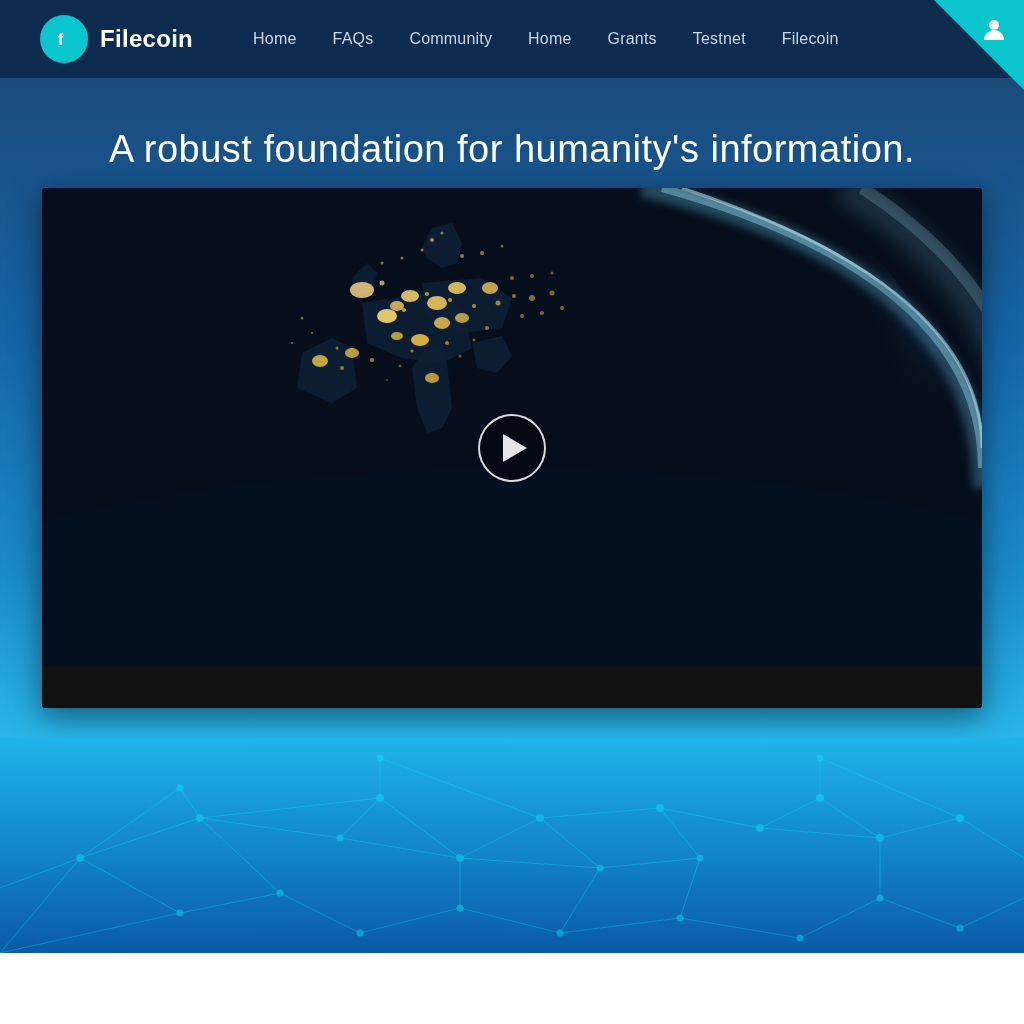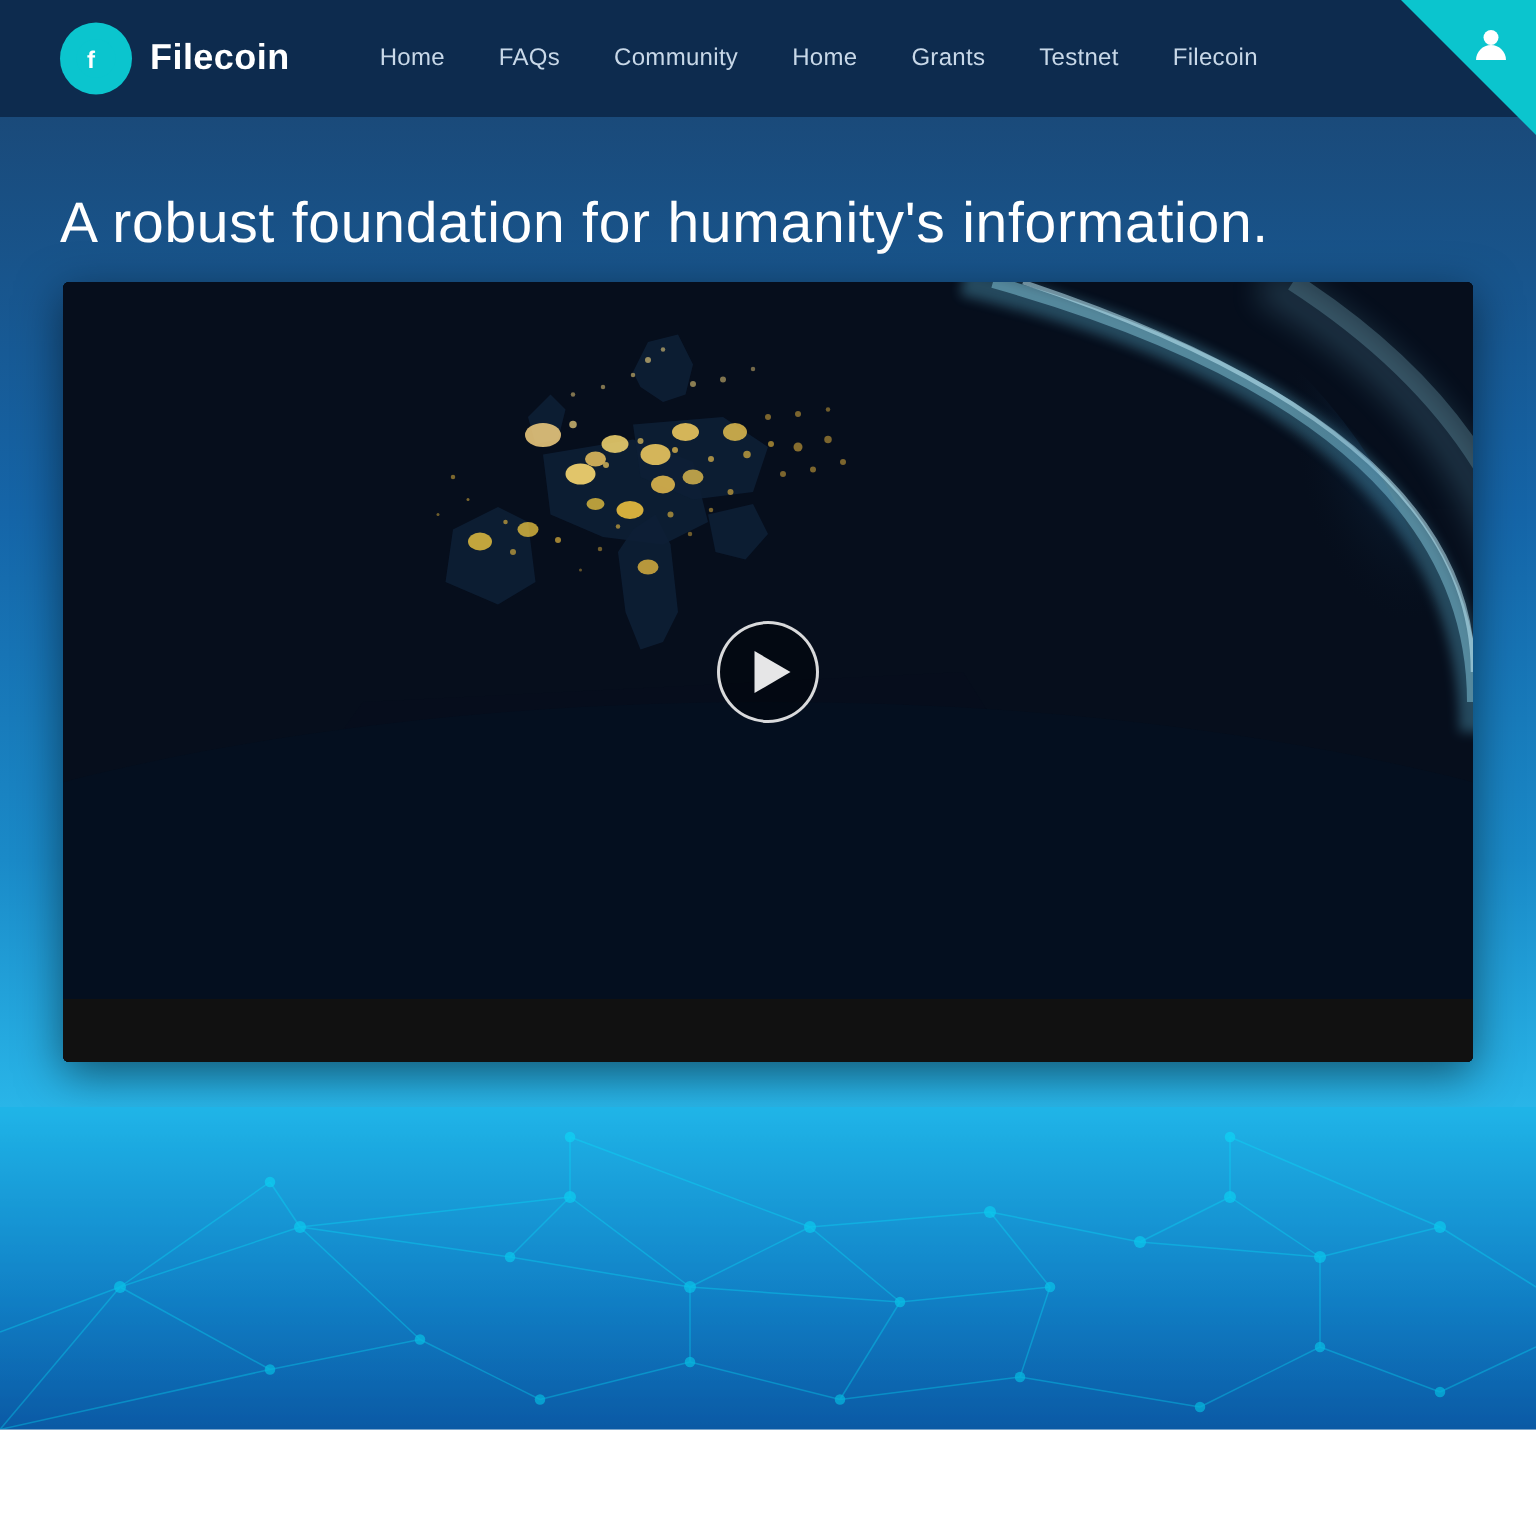--- a/index.html
+++ b/index.html
@@ -81,21 +81,21 @@
     .hero {
       background: linear-gradient(180deg, #1a4a7a 0%, #1565a8 40%, #1a8ac8 75%, #29b5e8 100%);
       min-height: 200px;
       padding: 50px 40px 30px 40px;
       position: relative;
     }
     .hero-title {
       color: #fff;
       font-size: 38px;
       font-weight: 300;
-      text-align: left;
+      text-align: center;
       margin-bottom: 17px;
       letter-spacing: 0.5px;
     }
 
     
     .video-wrapper {
       width: 940px;
       margin: 0 auto;
       position: relative;
       border-radius: 4px;

